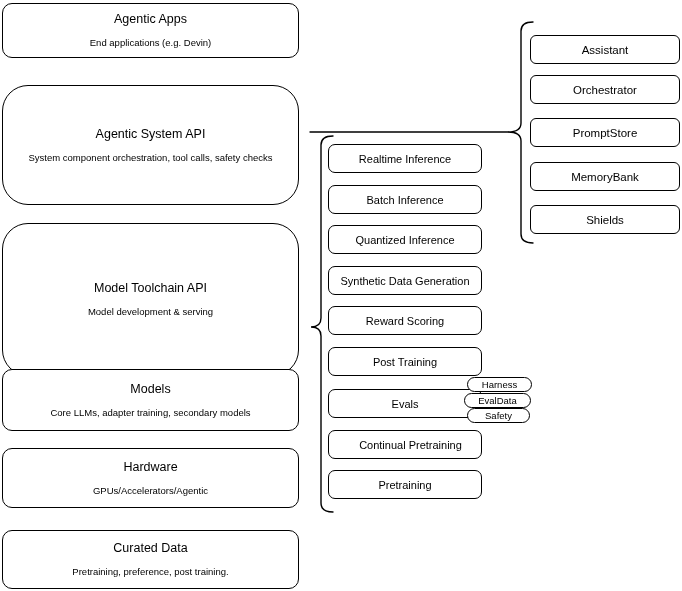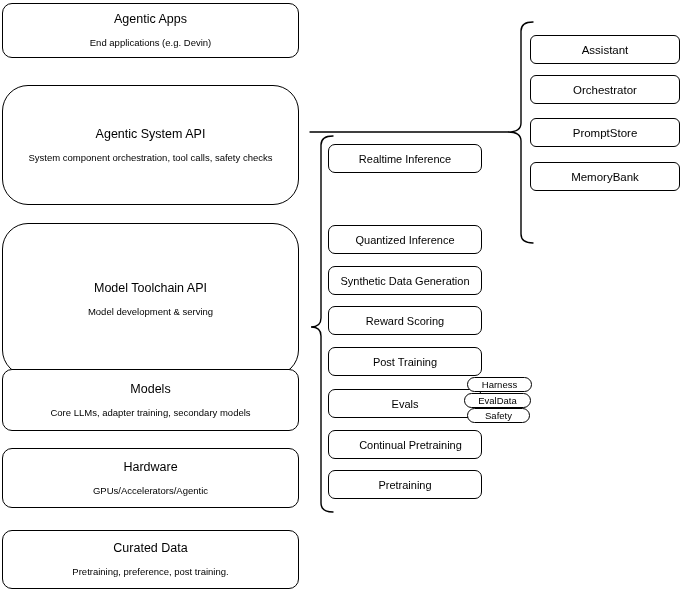--- a/index.html
+++ b/index.html
@@ -116,20 +116,23 @@
   </div>
 
   <div class="node stack-node r10" style="top:530px; height:59px;">
     <div class="node-title">Curated Data</div>
     <div class="node-subtitle">Pretraining, preference, post training.</div>
   </div>
 
   <div class="node svc-node" style="top:144px;">
     <span>Realtime Inference</span>
   </div>
+  <div class="node svc-node" style="top:185px;">
+    <span>Batch Inference</span>
+  </div>
   <div class="node svc-node" style="top:225px;">
     <span>Quantized Inference</span>
   </div>
   <div class="node svc-node" style="top:266px;">
     <span>Synthetic Data Generation</span>
   </div>
   <div class="node svc-node" style="top:306px;">
     <span>Reward Scoring</span>
   </div>
   <div class="node svc-node" style="top:347px;">
@@ -160,14 +163,17 @@
   </div>
   <div class="node comp-node" style="top:75px;">
     <span>Orchestrator</span>
   </div>
   <div class="node comp-node" style="top:118px;">
     <span>PromptStore</span>
   </div>
   <div class="node comp-node" style="top:162px;">
     <span>MemoryBank</span>
   </div>
+  <div class="node comp-node" style="top:205px;">
+    <span>Shields</span>
+  </div>
 
 </div>
 
 </body></html>

